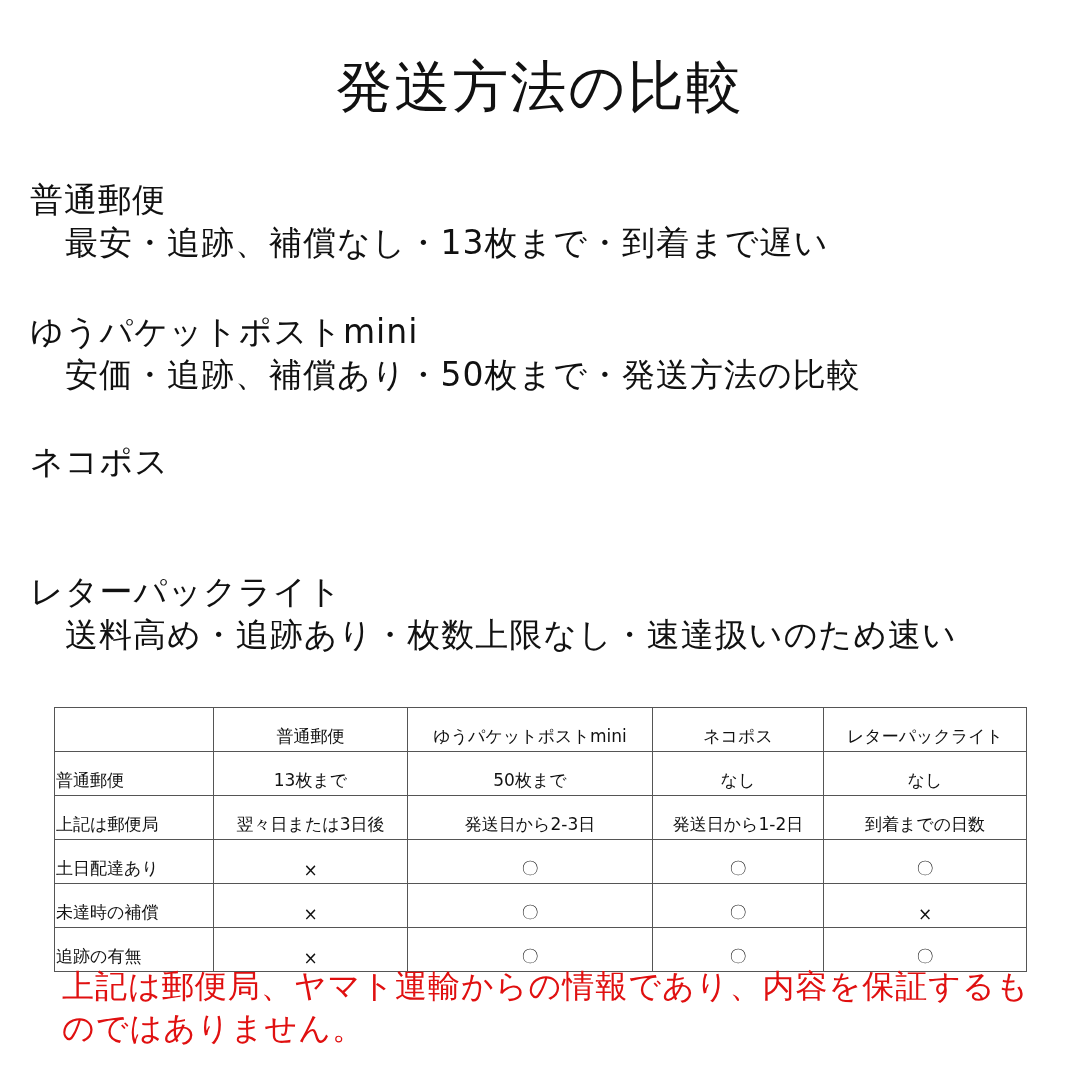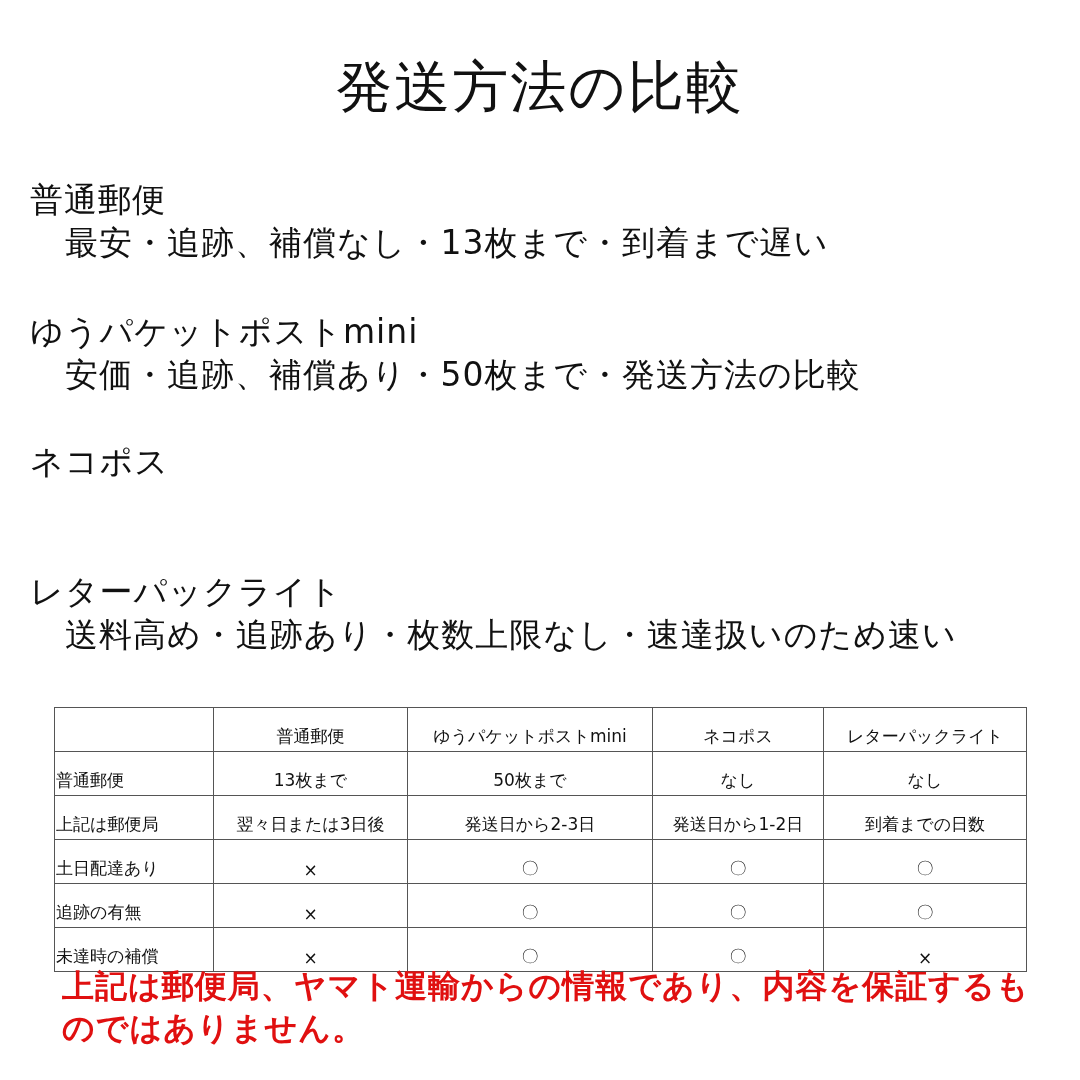--- a/index.html
+++ b/index.html
@@ -9,21 +9,21 @@
            font-size:56px; font-weight:normal; letter-spacing:2px; }
   .section { position:absolute; left:30px; }
   .sec-name { font-size:33px; line-height:40px; white-space:nowrap; letter-spacing:1px; }
   .sec-desc { font-size:33px; line-height:40px; white-space:nowrap; padding-left:35px; margin-top:3px; letter-spacing:1px; }
   table.cmp { position:absolute; left:54px; top:707px; width:972px; border-collapse:collapse;
               font-size:17px; table-layout:fixed; }
   table.cmp td { border:1px solid #555; height:40px; padding:0; text-align:center;
                  vertical-align:bottom; padding-bottom:3px; white-space:nowrap; overflow:hidden; }
   table.cmp td.rowlabel { text-align:left; padding-left:1px; }
   .note { position:absolute; left:62px; top:965px; width:980px; color:#e01010;
-          font-size:32px; line-height:42px; letter-spacing:1px;font-weight:bold; }
+          font-size:32px; line-height:42px; letter-spacing:1px; }
 </style>
 </head>
 <body>
 
 <div class="title">発送方法の比較</div>
 
 <div class="section" style="top:180px;">
   <div class="sec-name">普通郵便</div>
   <div class="sec-desc">最安・追跡、補償なし・13枚まで・到着まで遅い</div>
 </div>
@@ -70,29 +70,29 @@
     <td>到着までの日数</td>
   </tr>
   <tr>
     <td class="rowlabel">土日配達あり</td>
     <td>×</td>
     <td>〇</td>
     <td>〇</td>
     <td>〇</td>
   </tr>
   <tr>
+    <td class="rowlabel">未達時の補償</td>
+    <td>×</td>
+    <td>〇</td>
+    <td>〇</td>
+    <td>×</td>
+  </tr>
+  <tr>
     <td class="rowlabel">追跡の有無</td>
     <td>×</td>
     <td>〇</td>
     <td>〇</td>
     <td>〇</td>
-  </tr>
-  <tr>
-    <td class="rowlabel">未達時の補償</td>
-    <td>×</td>
-    <td>〇</td>
-    <td>〇</td>
-    <td>×</td>
   </tr>
 </tbody>
   </table>
 
 <div class="note">上記は郵便局、ヤマト運輸からの情報であり、内容を保証するものではありません。</div>
 
 </body></html>

